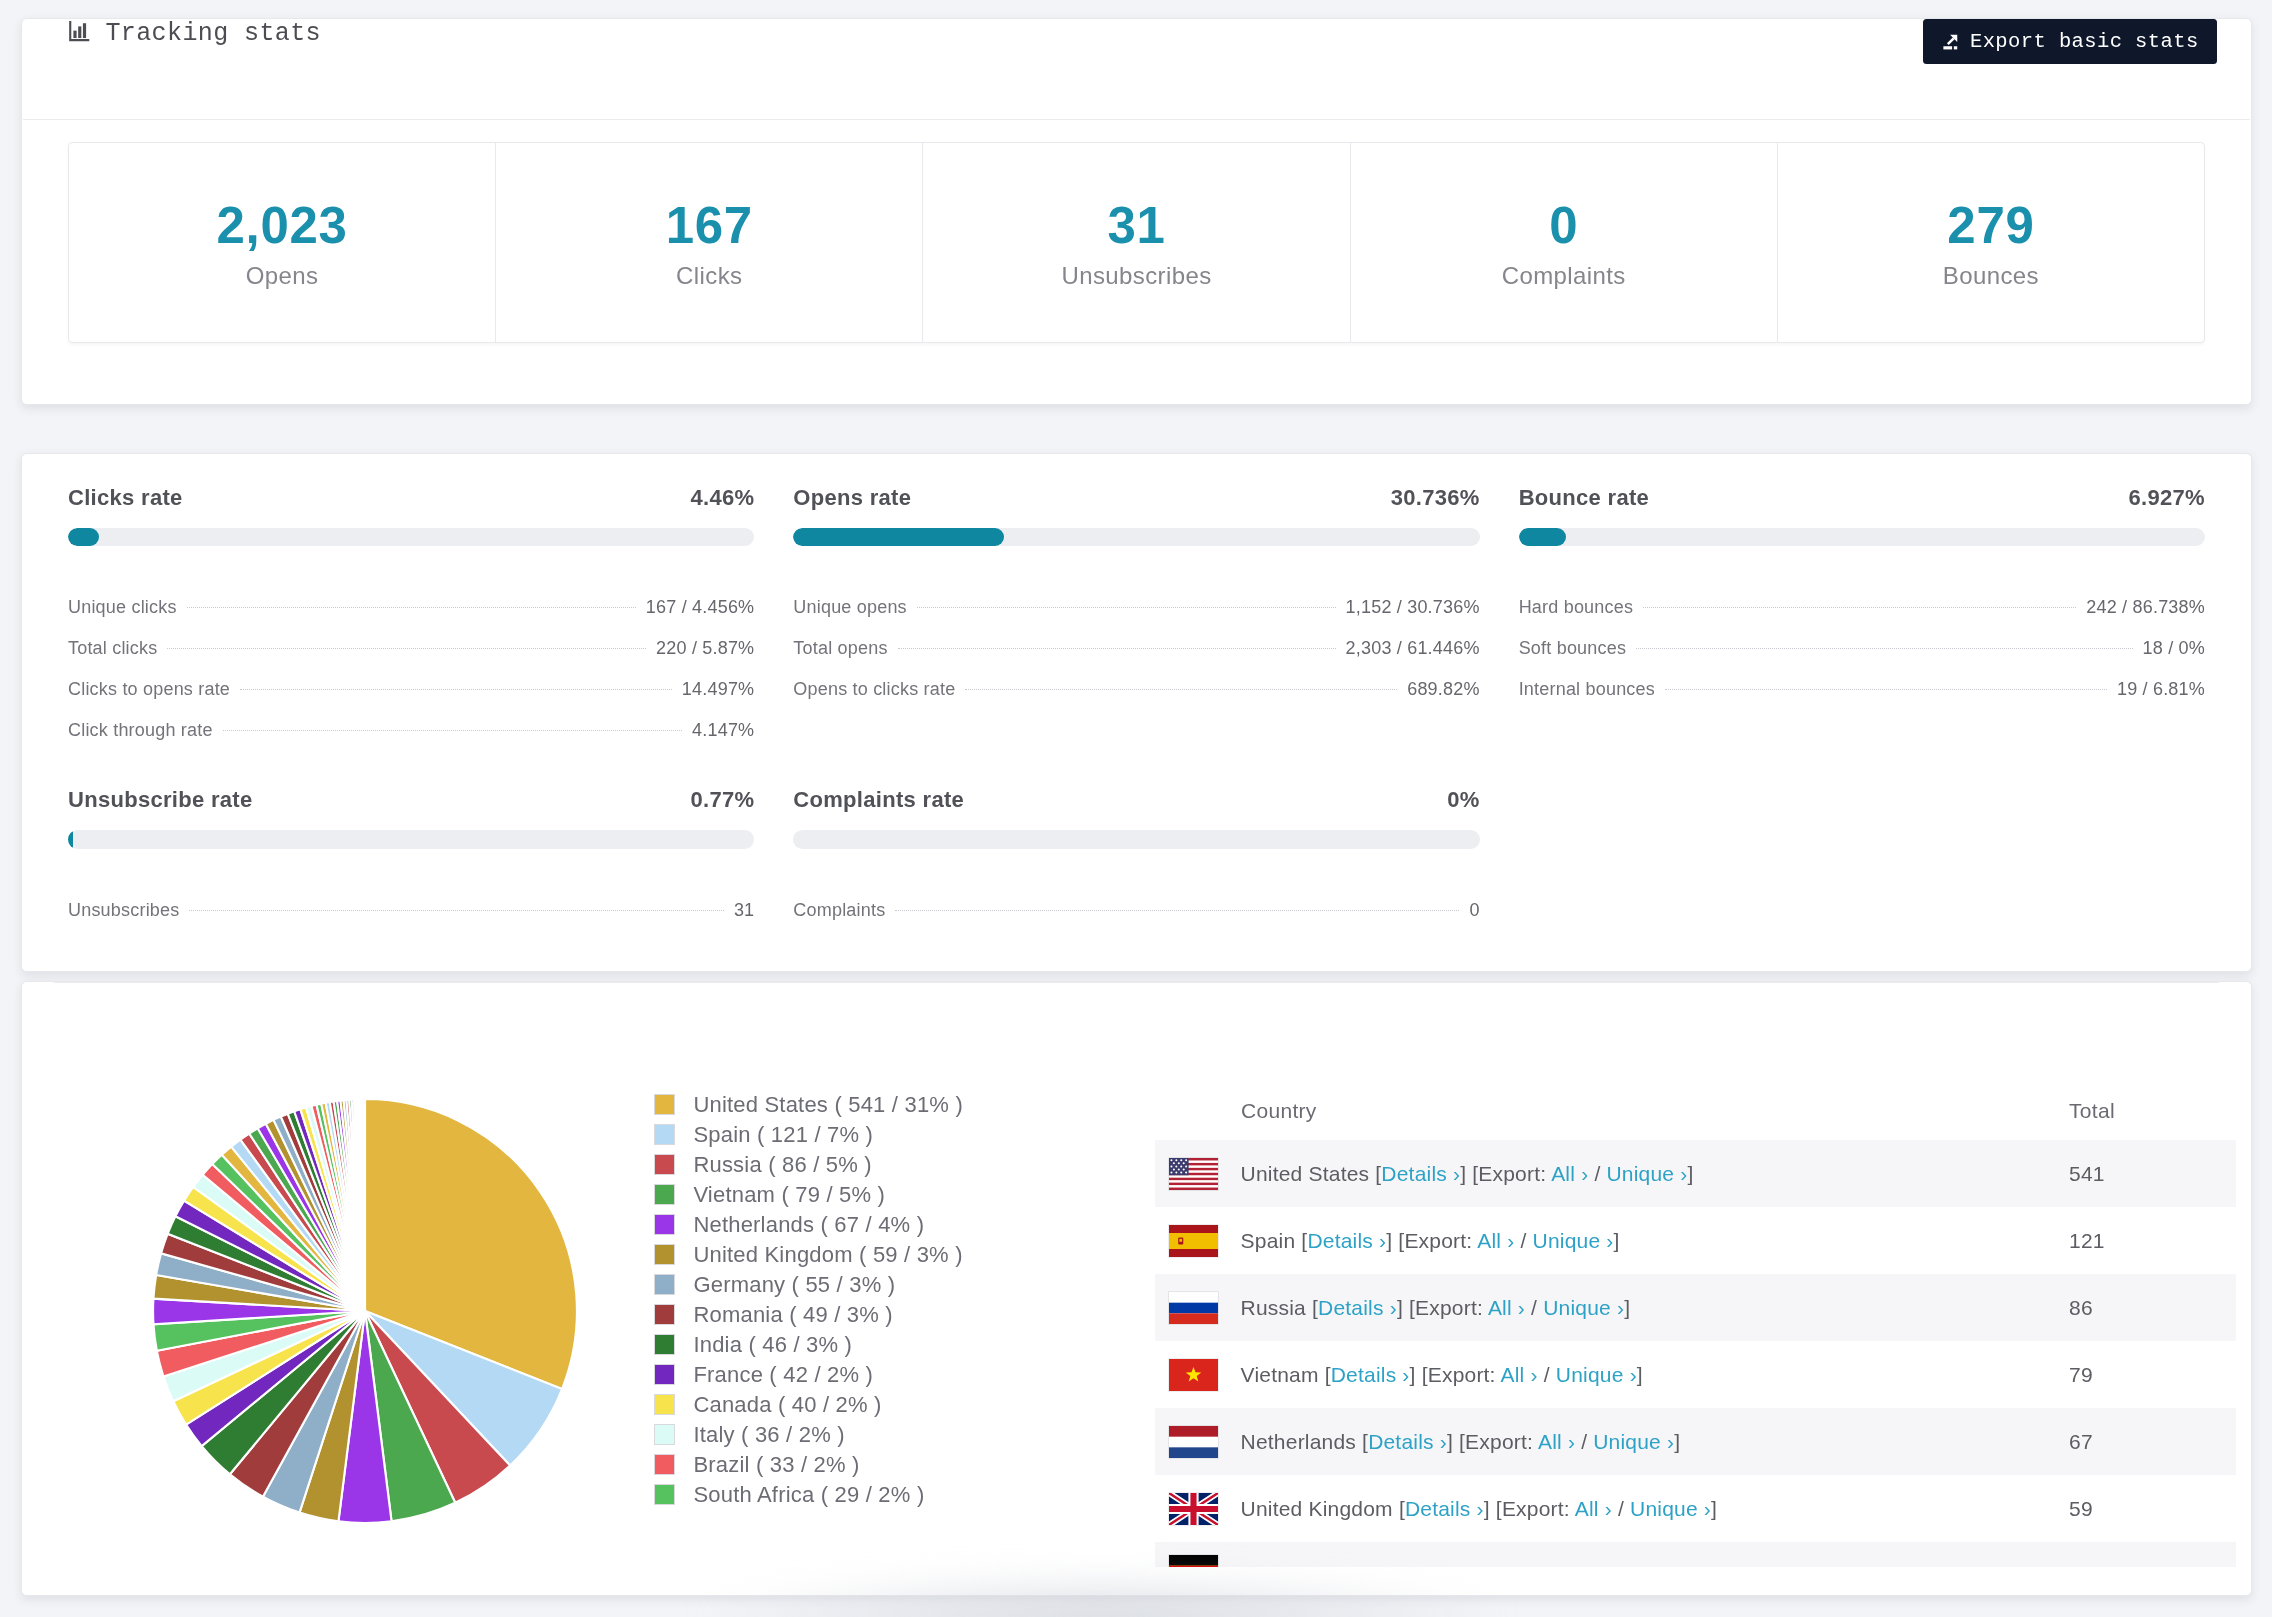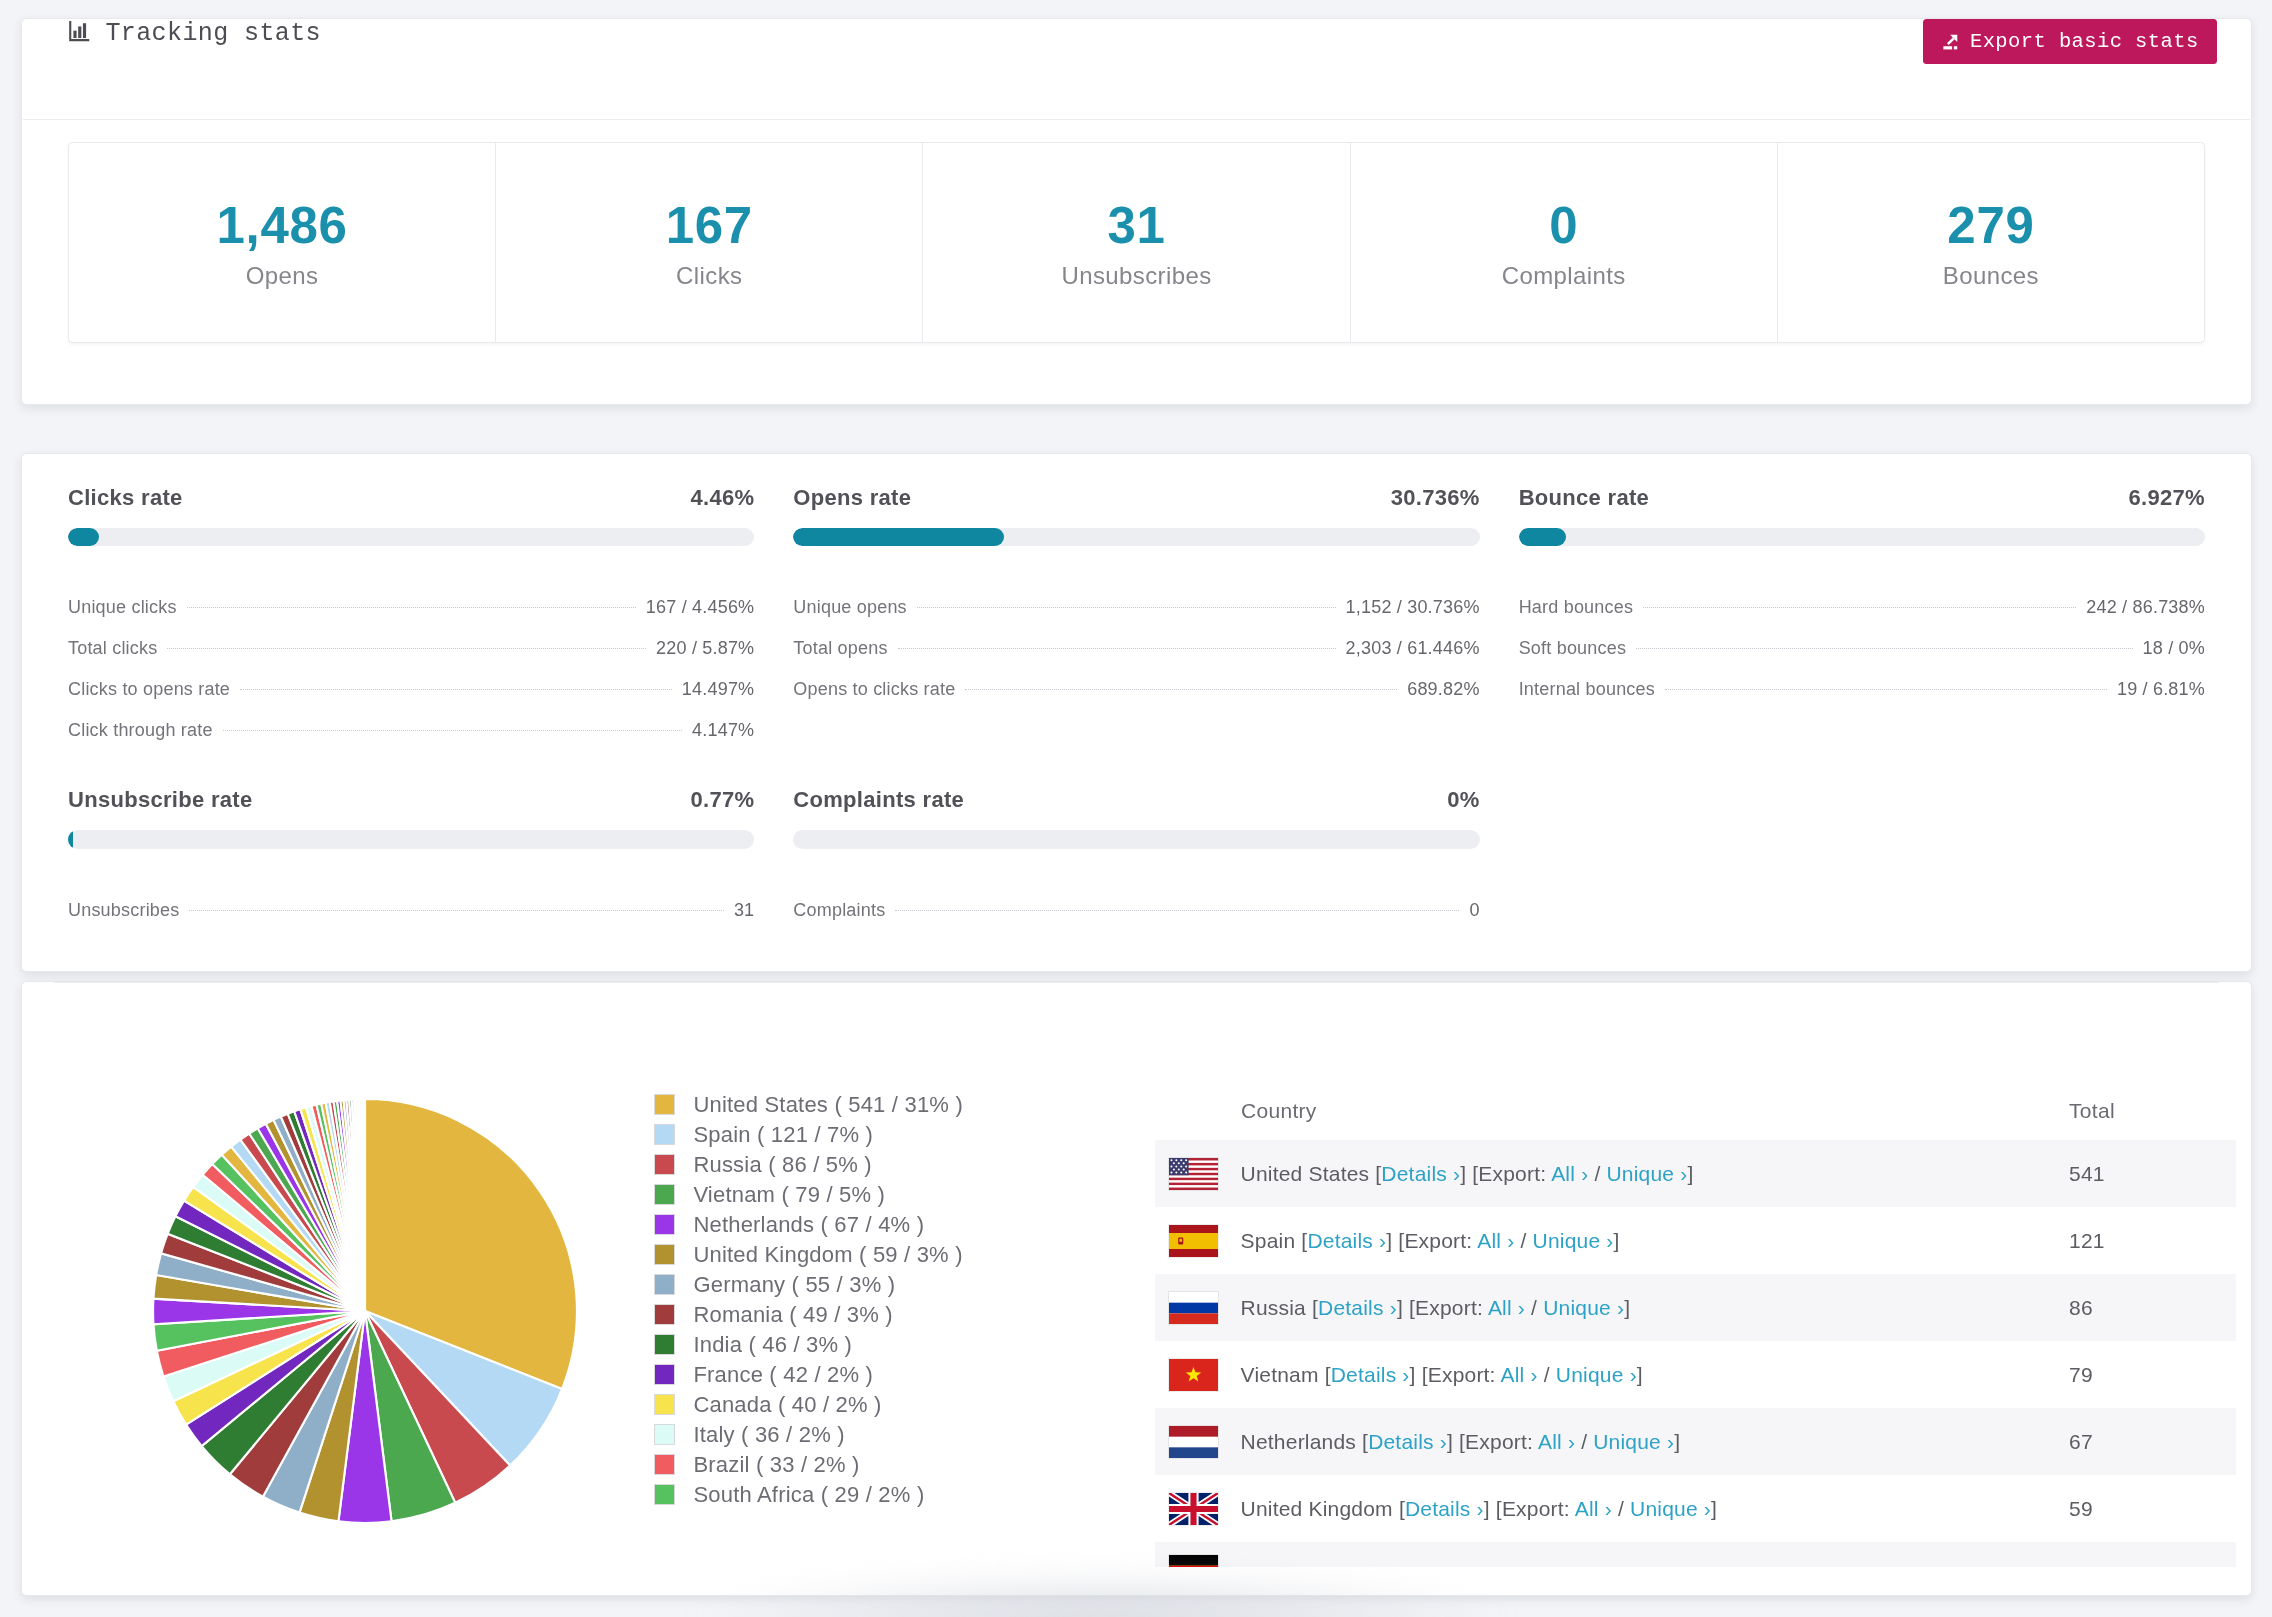--- a/index.html
+++ b/index.html
@@ -19,21 +19,21 @@
   #card-rates    { top:453px; height:519px; }
   #card-geo      { top:981px; height:615px; }
 
   
   .card-header { display:flex; align-items:flex-start; height:100px; padding:0 34px 0 44px;font-family:Liberation Mono, monospace; }
   .card-title  { font-size:25px; font-weight:500; color:#4c4c52; letter-spacing:0.4px; }
   .hdr-icon { display:inline-flex; margin-right:14px; }
   .divider { height:0.7px; background:#ececef; margin:0 0.7px; }
   .btn-export {
     margin-left:auto; display:inline-flex; align-items:center; gap:10px;
-    background:#be185d; color:#fff; border:none; border-radius:3.5px;
+    background:#0f172a; color:#fff; border:none; border-radius:3.5px;
     font-family:inherit; font-size:20.5px; letter-spacing:0.4px;
     padding:10.6px 18.4px; cursor:pointer;
   }
   .statgrid {
     position:absolute; left:46px; right:46px; top:123px; height:201px;
     border:0.7px solid #e9e9ed; border-radius:4.2px; display:flex;
     box-shadow:0 1.4px 2.8px rgba(0,0,0,.04);
   }
   .statcell { flex:1; display:flex; flex-direction:column; align-items:center; justify-content:center; gap:7px; }
   .statcell + .statcell { border-left:0.7px solid #e9e9ed; }
@@ -107,21 +107,21 @@
             <rect x="16.2" y="18" width="4.3" height="4" fill="#fff"></rect>
           </svg>
       </span>
       <span>Export basic stats</span>
     </button>
   </div>
   <div class="divider"></div>
   <div class="statgrid">
 
       <div class="statcell">
-        <div class="statnum">1,486</div>
+        <div class="statnum">2,023</div>
         <div class="statlabel">Opens</div>
       </div>
 
       <div class="statcell">
         <div class="statnum">167</div>
         <div class="statlabel">Clicks</div>
       </div>
 
       <div class="statcell">
         <div class="statnum">31</div>

